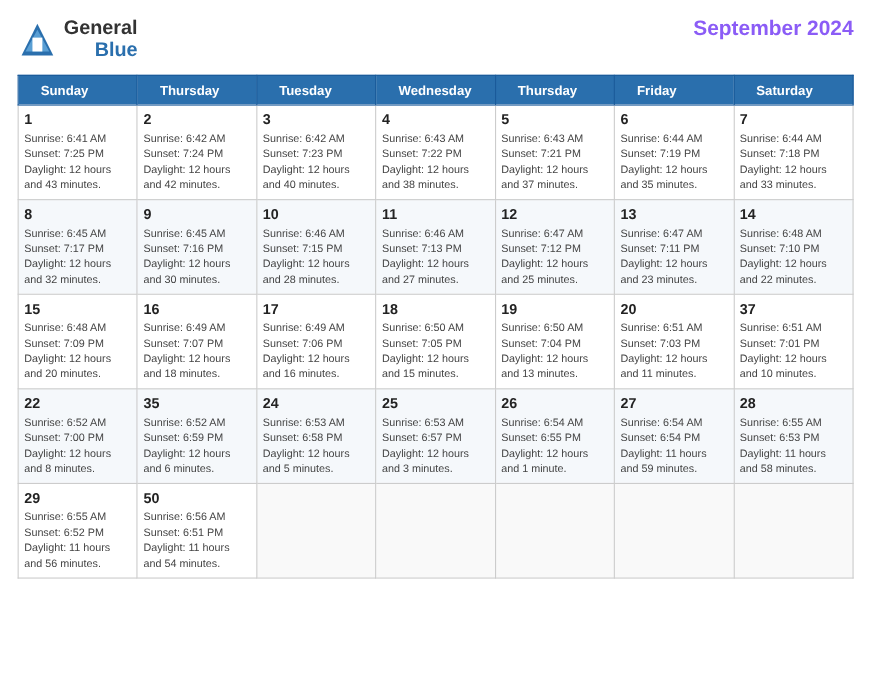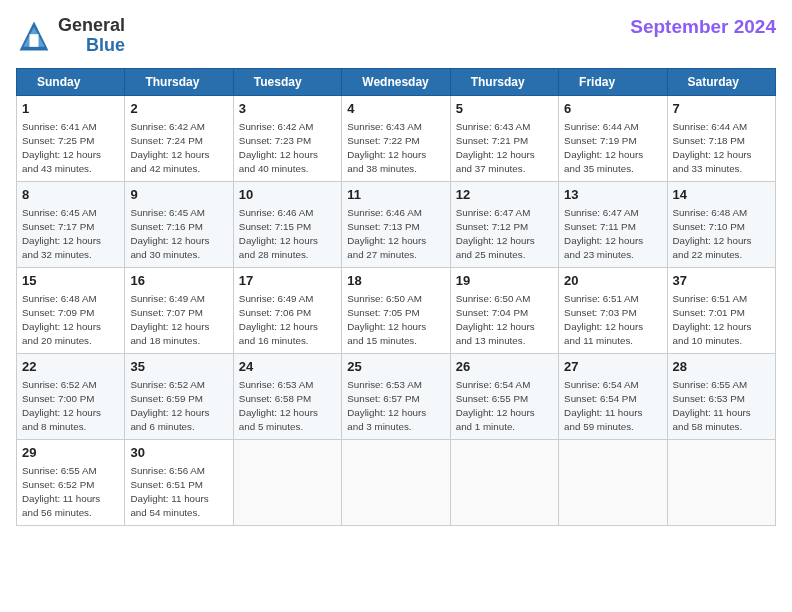--- a/index.html
+++ b/index.html
@@ -328,21 +328,21 @@
       </tr>
       <tr>
         <td>
           <span class="day-num">29</span>
           <div class="day-info" style="white-space: pre-line;">Sunrise: 6:55 AM
 Sunset: 6:52 PM
 Daylight: 11 hours
 and 56 minutes.</div>
         </td>
         <td>
-          <span class="day-num">30</span>
+          <span class="day-num">50</span>
           <div class="day-info" style="white-space: pre-line;">Sunrise: 6:56 AM
 Sunset: 6:51 PM
 Daylight: 11 hours
 and 54 minutes.</div>
         </td>
         <td class="empty"></td>
         <td class="empty"></td>
         <td class="empty"></td>
         <td class="empty"></td>
         <td class="empty"></td>

